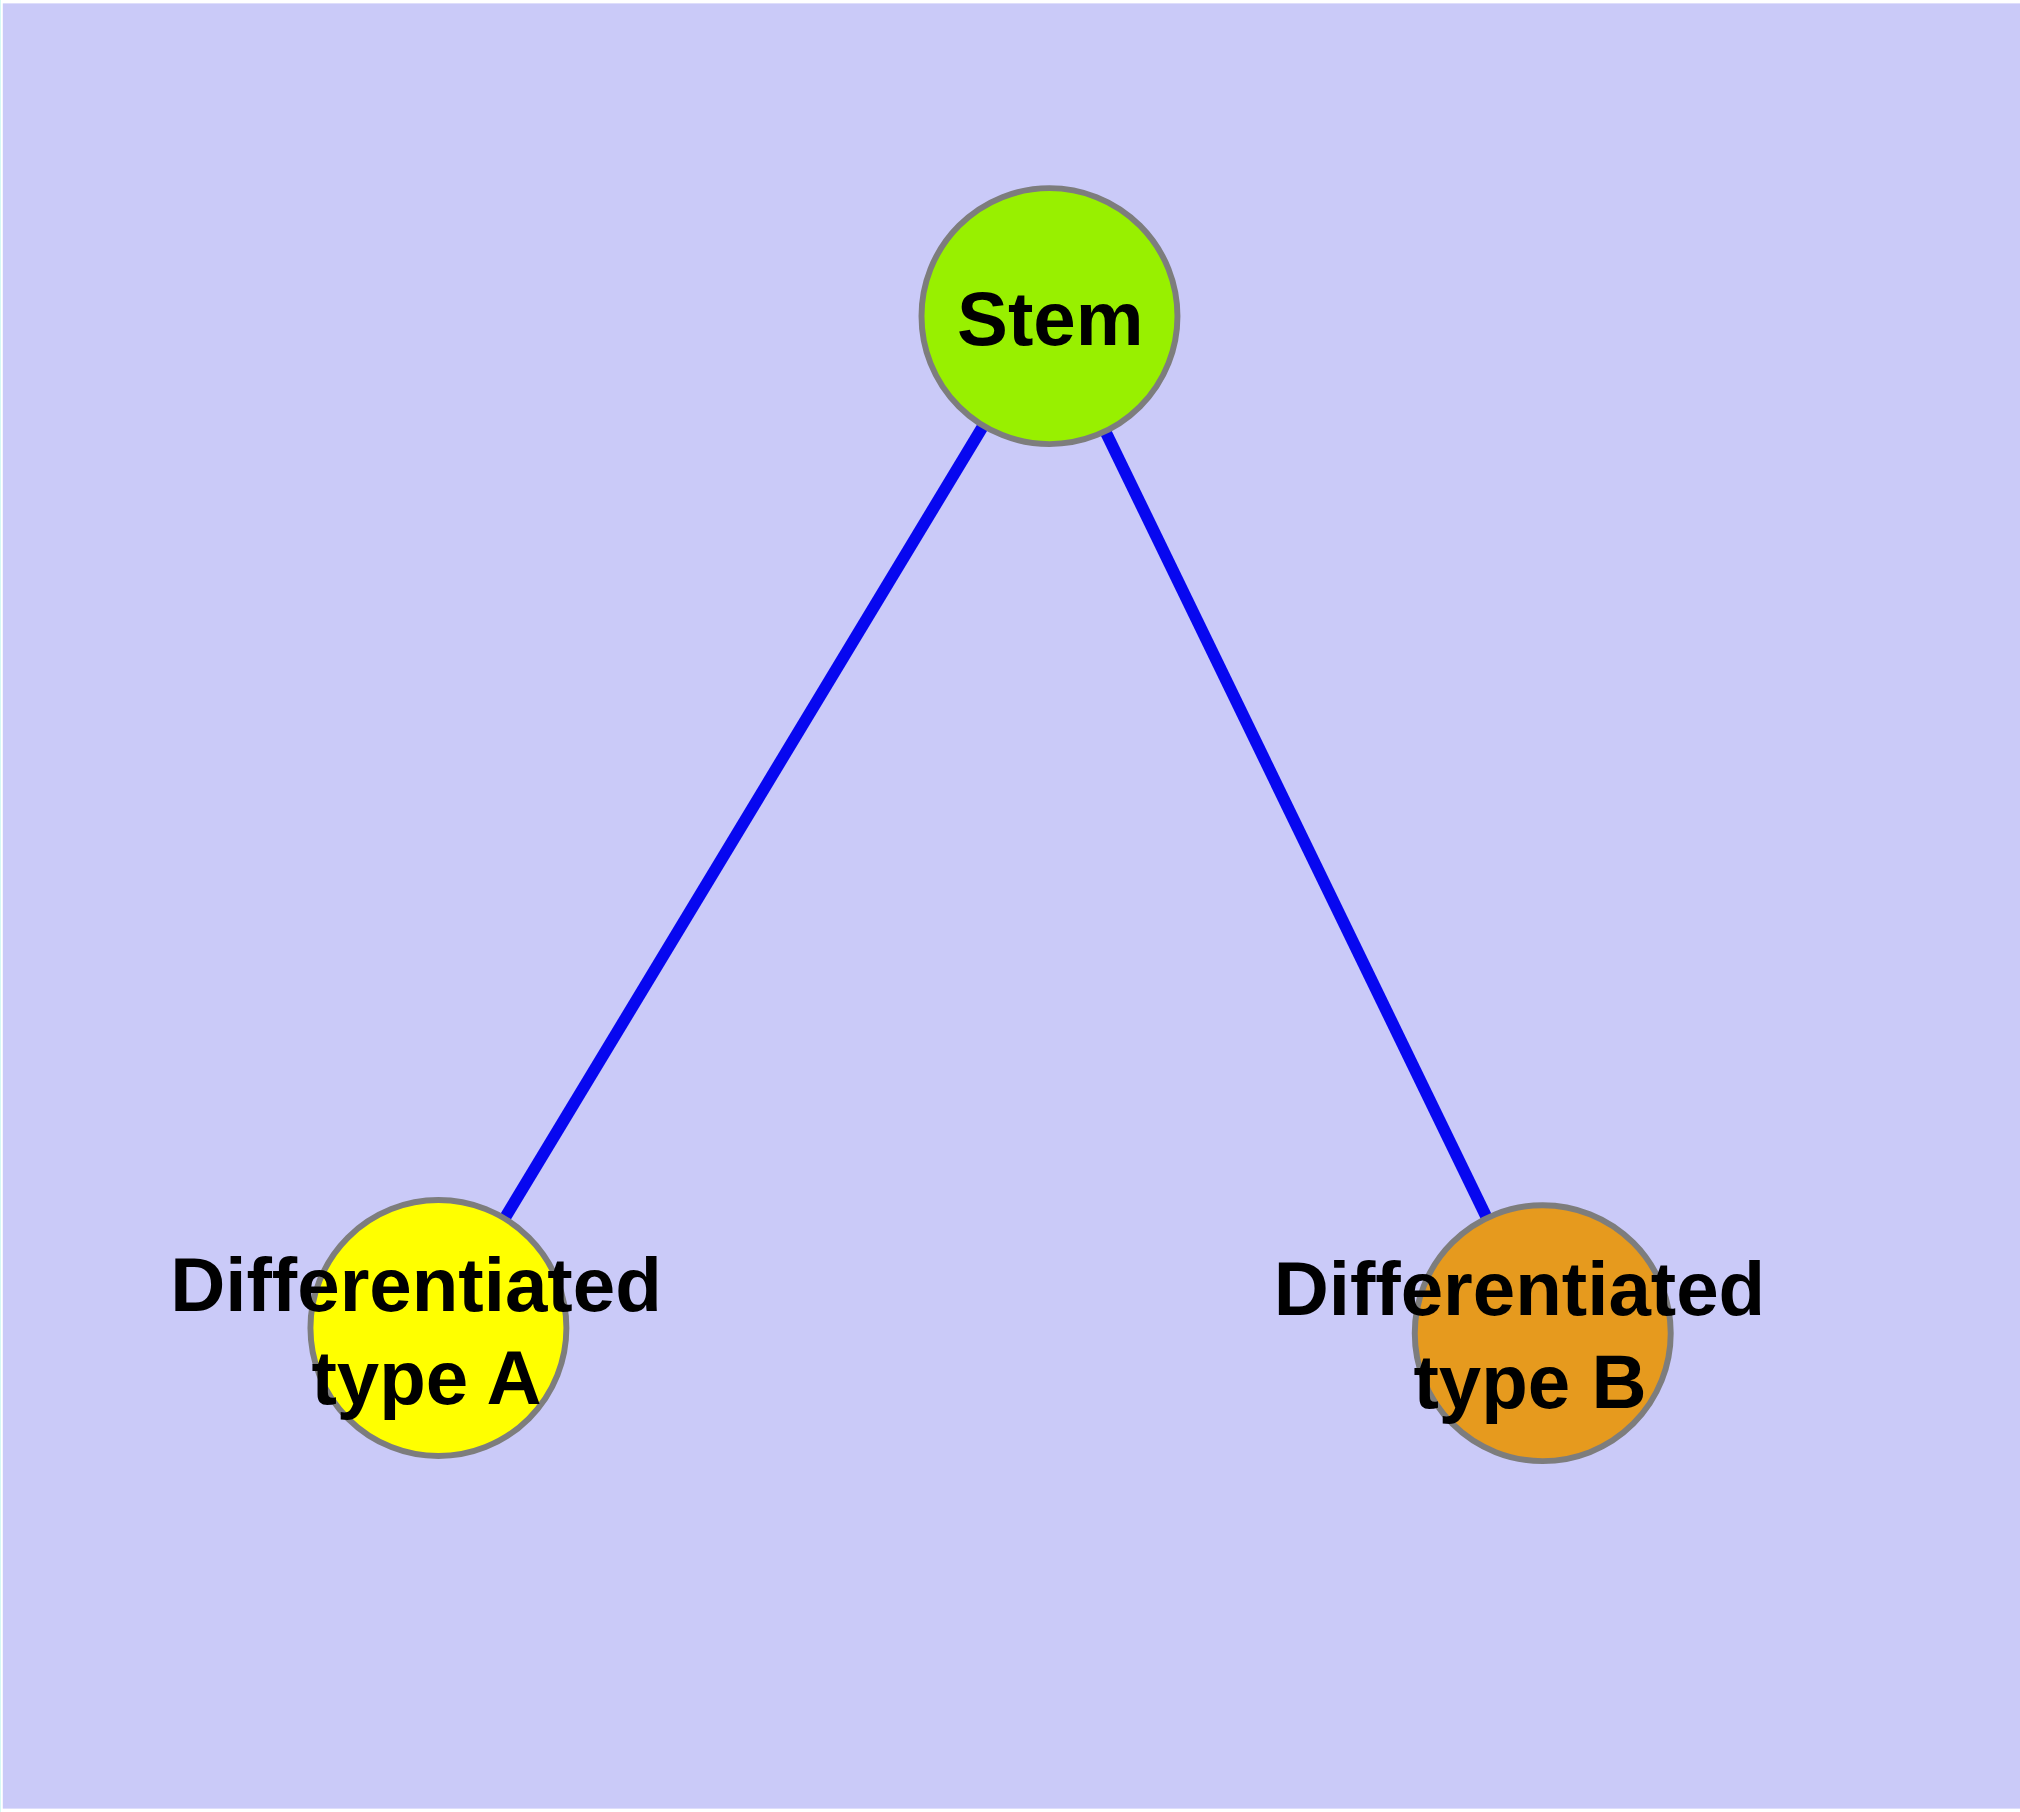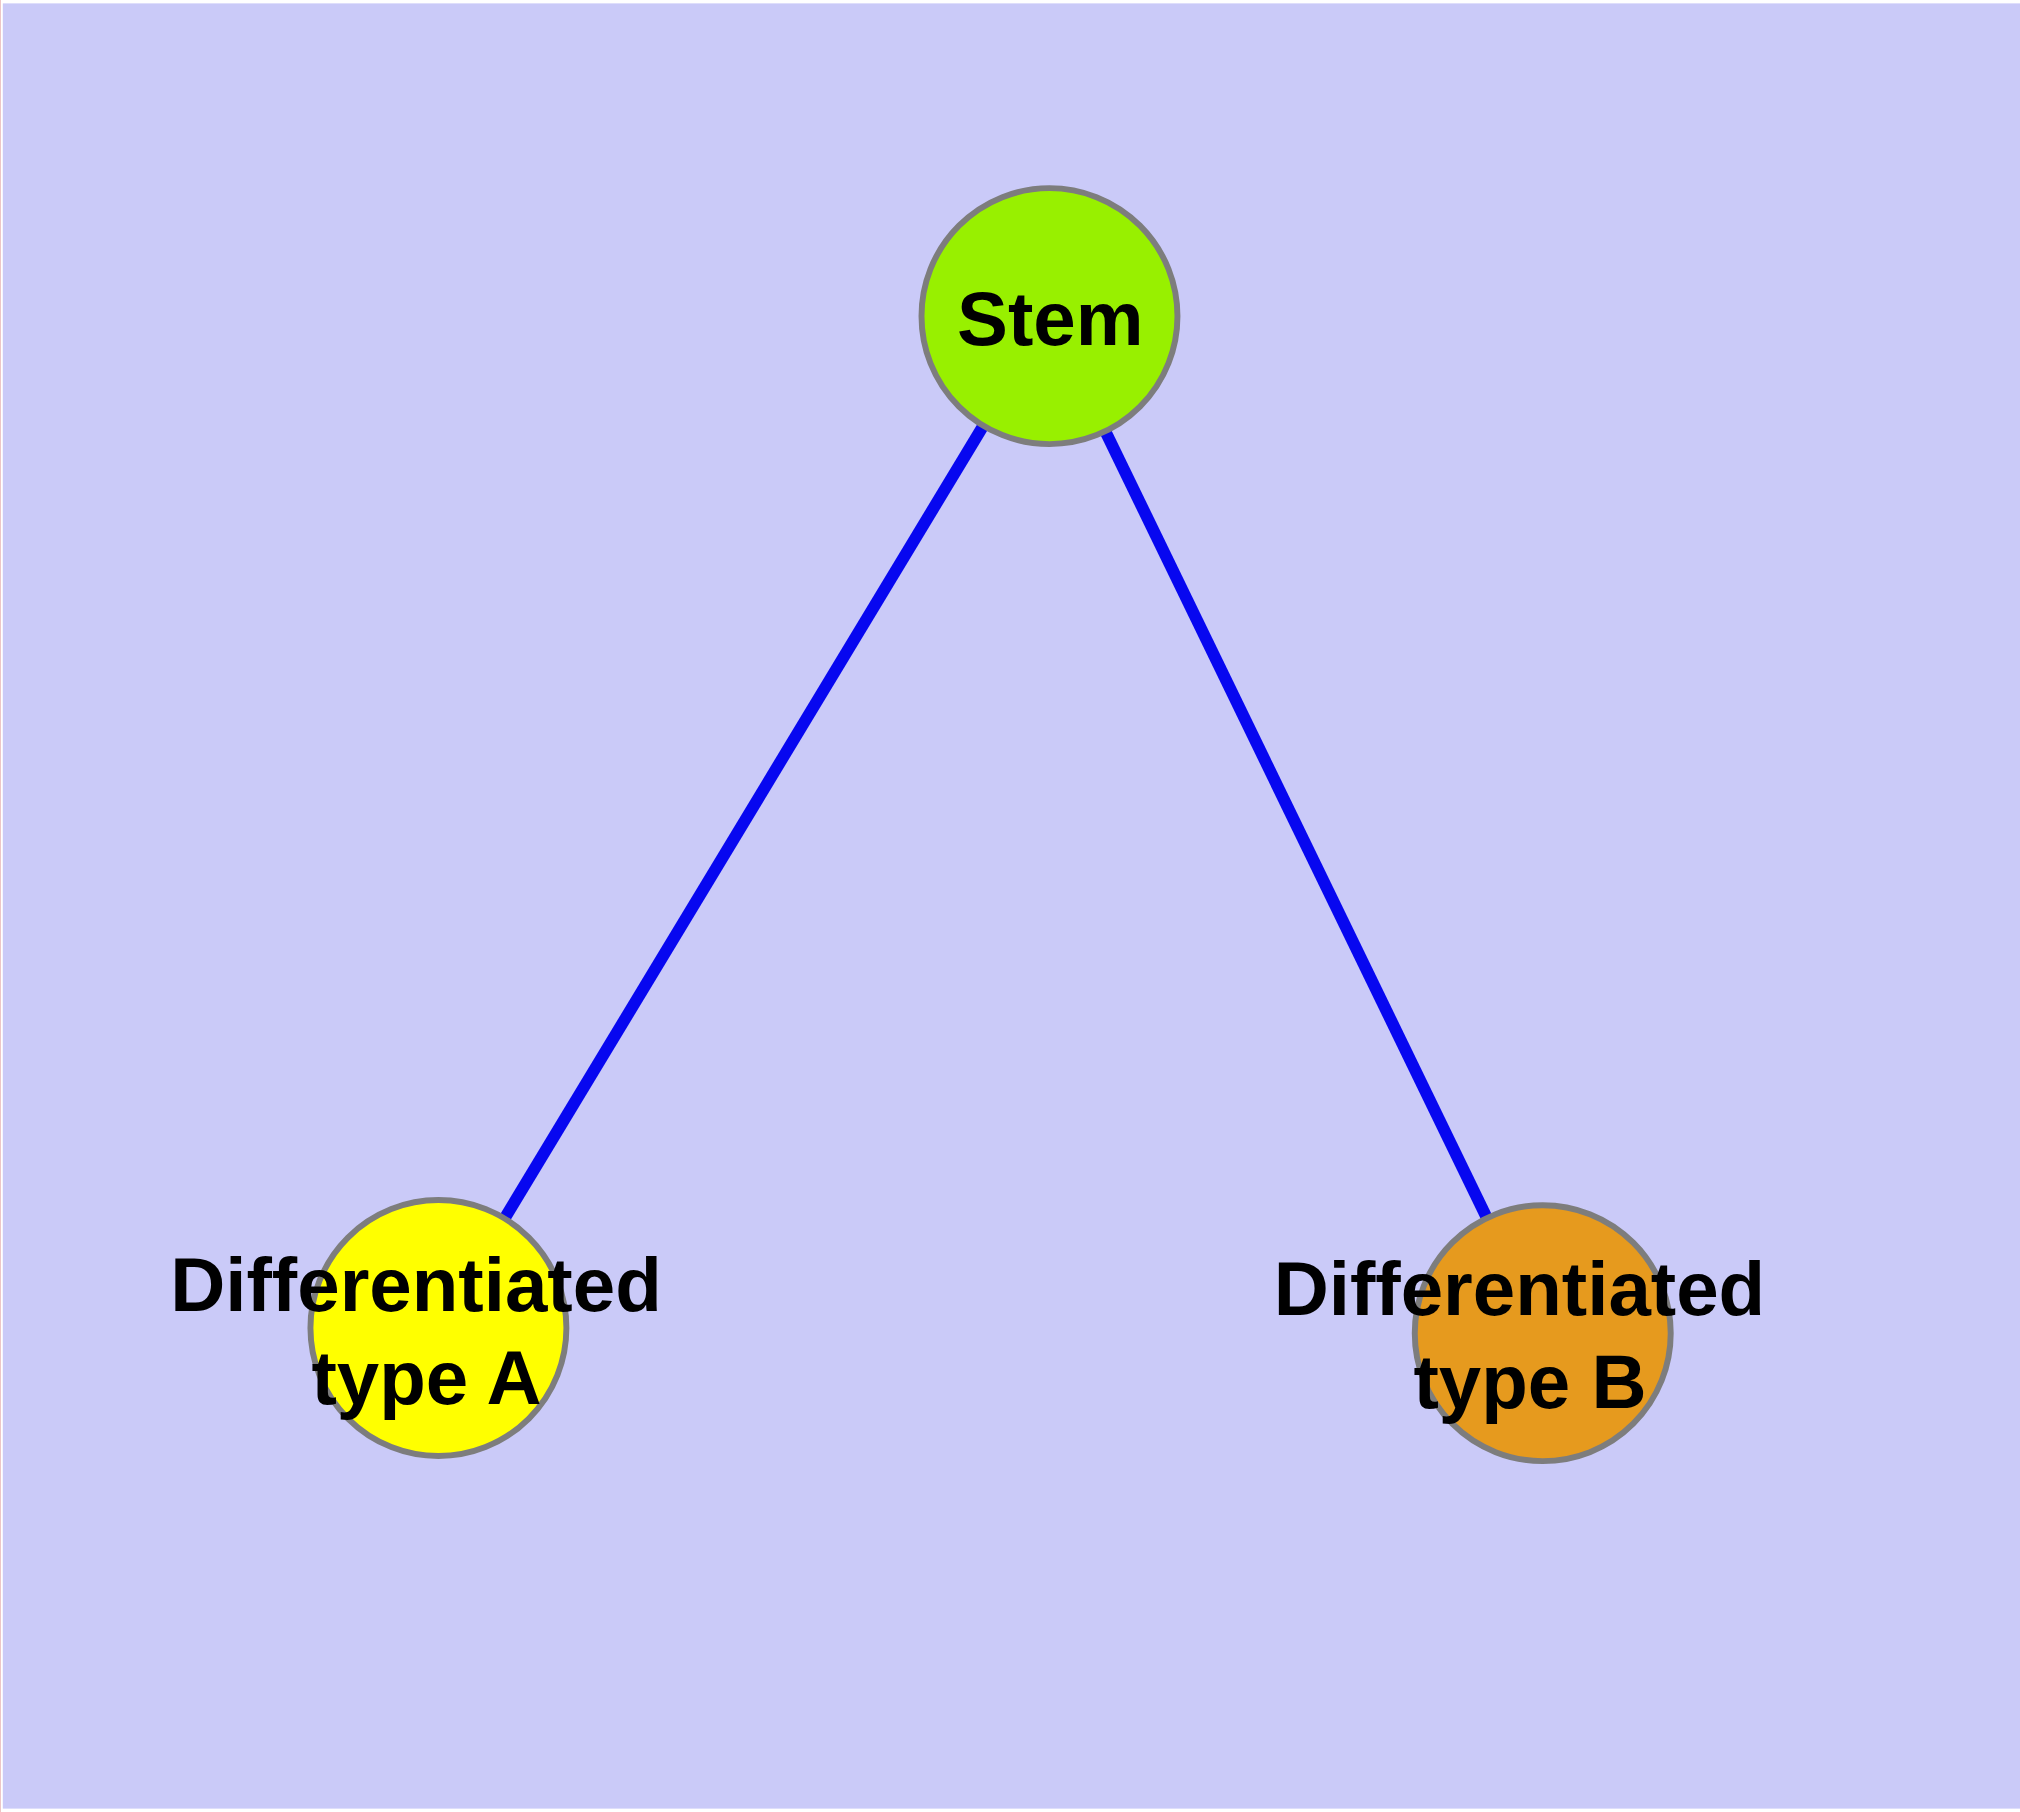--- a/index.html
+++ b/index.html
@@ -4,21 +4,21 @@
 <style>
   html, body {
     margin: 0;
     padding: 0;
     background: #ffffff;
   }
   .figure {
     position: relative;
     width: 1813px;
     height: 1812px;
-    background: #b91c1c;
+    background: #5eead4;
     font-family: "Liberation Sans", "DejaVu Sans", sans-serif;
   }
   .figure svg {
     position: absolute;
     left: 0;
     top: 0;
     display: block;
   }
   .node-label {
     font-family: "Liberation Sans", "DejaVu Sans", sans-serif;

